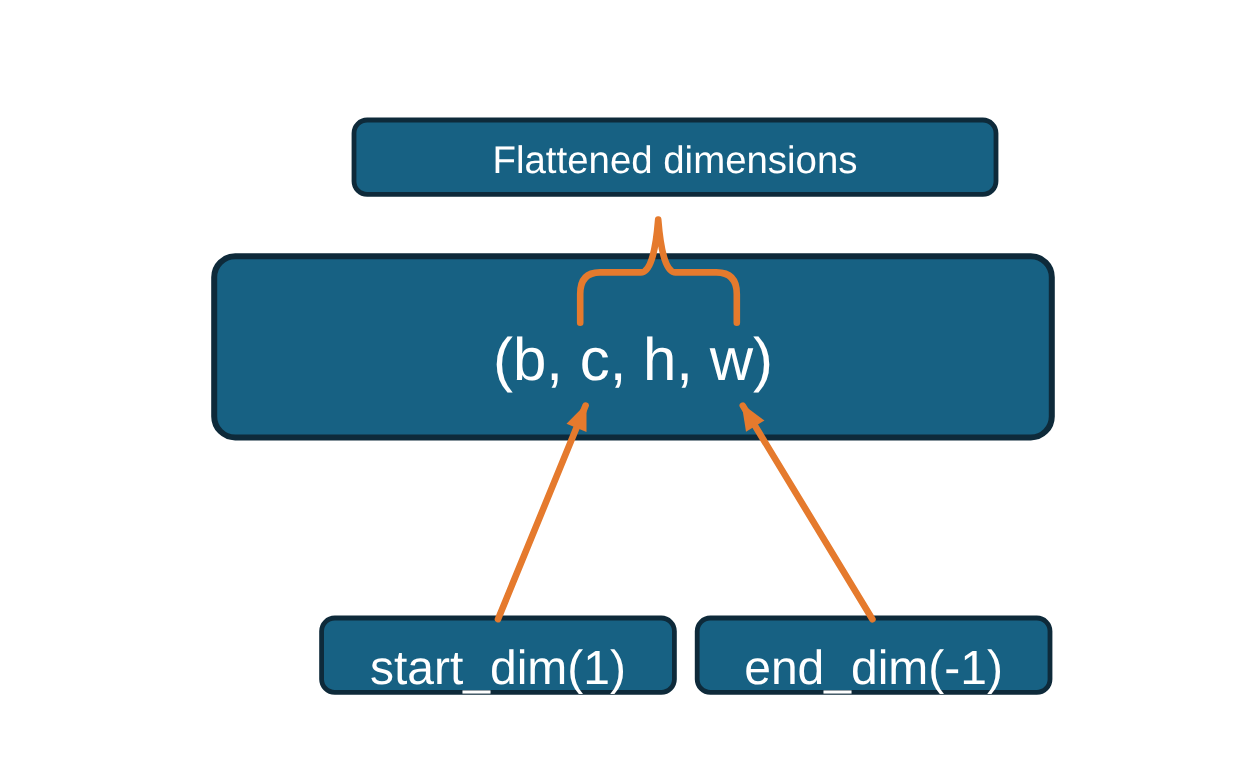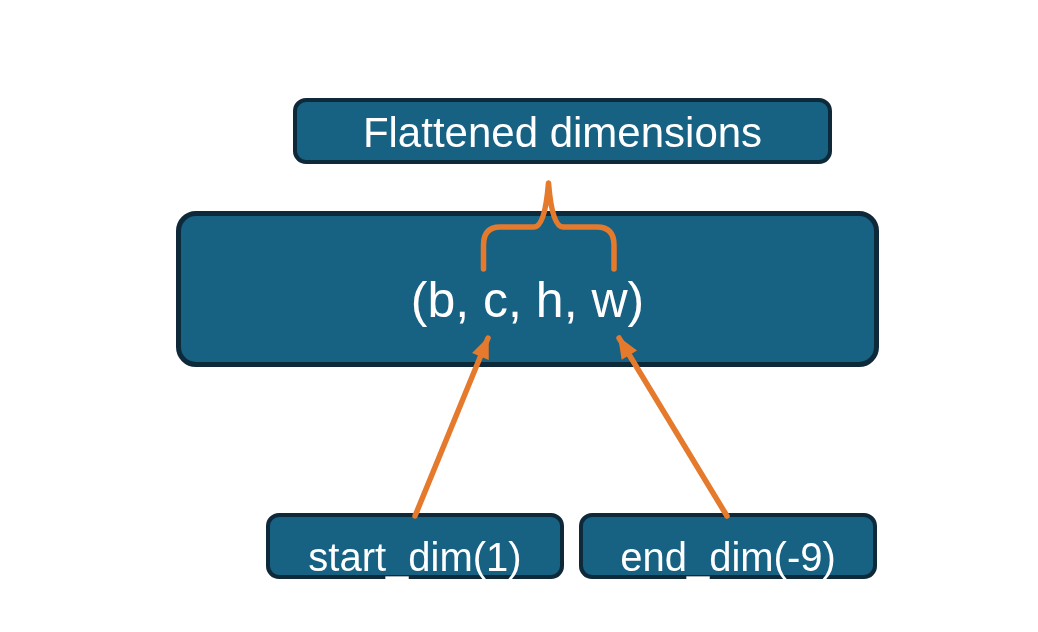--- a/index.html
+++ b/index.html
@@ -25,21 +25,21 @@
     border:4px solid var(--node-border);
     display:flex;
     align-items:center;
     justify-content:center;
     color:var(--text-color);
   }
   .node-top{
     left:293px; top:98px;
     width:539px; height:66px;
     border-radius:13px;
-    font-size:42px;
+    font-size:32px;
     padding-top:4px;
   }
   .node-main{
     left:176px; top:211px;
     width:703px; height:156px;
     border-radius:20px;
     border-width:5px;
     font-size:50px;
     padding-top:22px;
   }
@@ -81,21 +81,21 @@
 
   <div class="node node-main">
     <span>(b, c, h, w)</span>
   </div>
 
   <div class="node node-small node-start">
     <span>start_dim(1)</span>
   </div>
 
   <div class="node node-small node-end">
-    <span>end_dim(-9)</span>
+    <span>end_dim(-1)</span>
   </div>
 
   <svg class="overlay" viewBox="0 0 1038 632" xmlns="http://www.w3.org/2000/svg">
     <defs>
       <marker id="arrowhead" markerUnits="userSpaceOnUse" markerWidth="24" markerHeight="20" refX="21" refY="10" orient="auto">
         <path class="arrow-head" d="M1,1 L23,10 L1,19 Z"></path>
       </marker>
     </defs>
 
     <path class="connector" d="M 483.5,269

